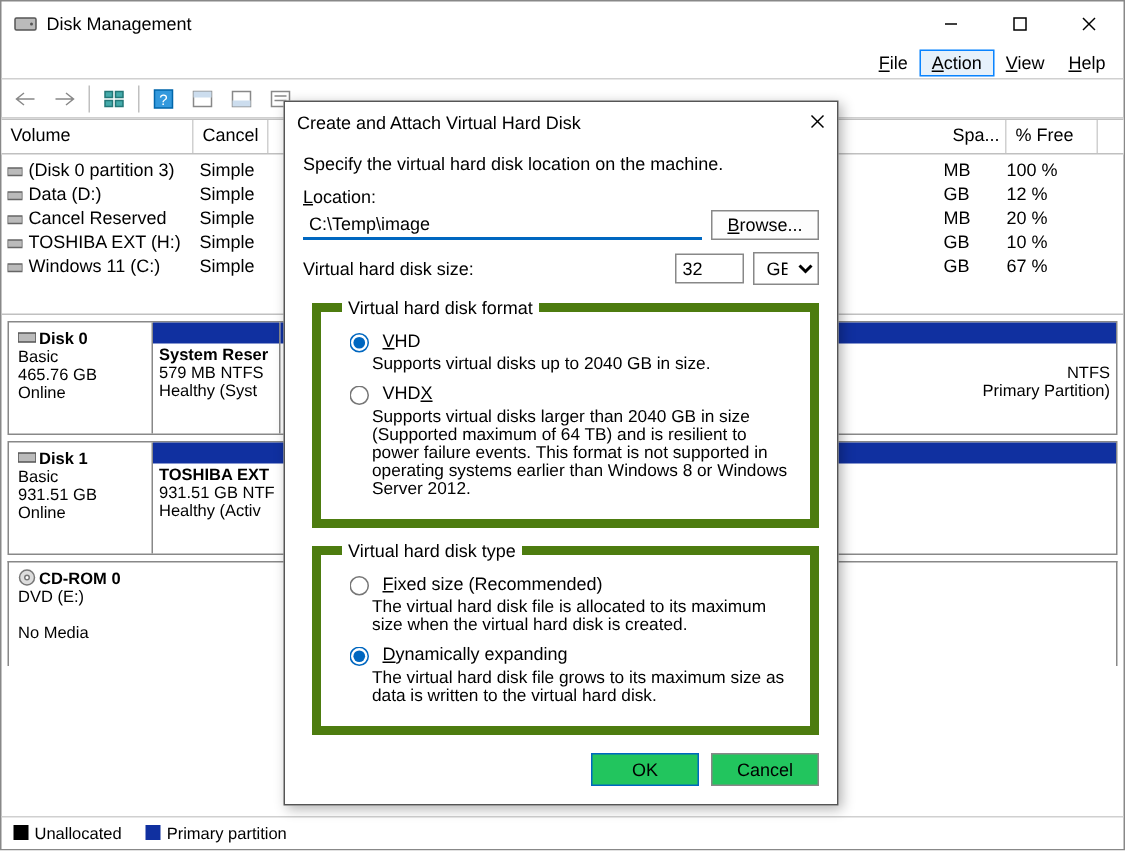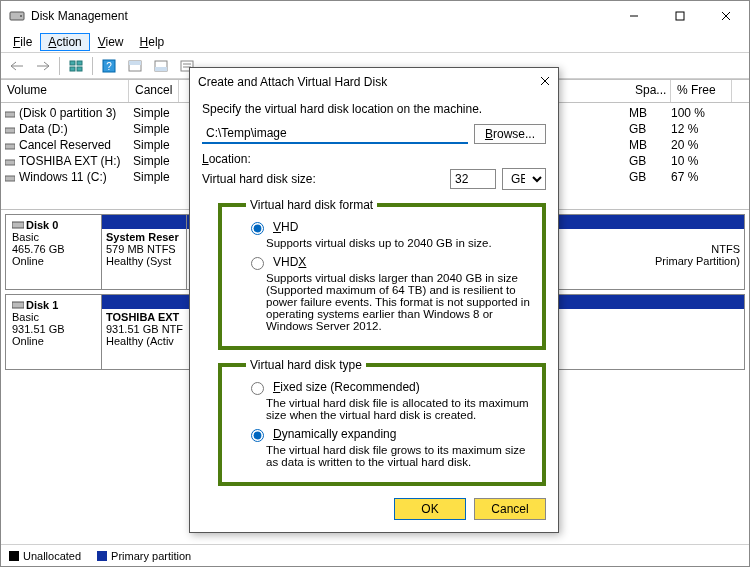--- a/index.html
+++ b/index.html
@@ -5,21 +5,21 @@
   * { box-sizing: border-box; }
   html, body { margin: 0; padding: 0; font-family: "Segoe UI", Tahoma, sans-serif; font-size: 12px; color: #000; background: #fff; }
   .window { width: 750px; height: 567px; border: 1px solid #888; background: #fff; display: flex; flex-direction: column; position: relative; }
   
   .titlebar { height: 30px; display: flex; align-items: center; padding: 0 0 0 8px; }
   .titlebar .icon { width: 16px; height: 16px; margin-right: 6px; }
   .titlebar .title { flex: 1; font-size: 12px; }
   .winbtns { display: flex; }
   .winbtn { width: 46px; height: 30px; display: flex; align-items: center; justify-content: center; }
   
-  .menubar { height: 22px; display: flex; padding: 0 4px; border-bottom: 1px solid #d0d0d0; align-items: center; }
+  .menubar { height: 22px; display: flex; padding: 0 4px; border-bottom: 1px solid #d0d0d0; align-items: center; justify-content: flex-end; }
   .menubar span { padding: 2px 8px; }
   .menubar .active { border: 1px solid #0a84ff; background: #e6f1fb; padding: 1px 7px; }
   
   .toolbar { height: 26px; border-bottom: 1px solid #d0d0d0; display: flex; align-items: center; padding: 0 4px; gap: 2px; }
   .tbtn { width: 24px; height: 22px; border: 1px solid transparent; display: flex; align-items: center; justify-content: center; }
   .tsep { width: 1px; height: 18px; background: #c0c0c0; margin: 0 2px; }
   .listheader { display: flex; border: 1px solid #c0c0c0; border-left: none; border-right: none; background: #fff; height: 24px; }
   .listheader .col { border-right: 1px solid #d0d0d0; padding: 3px 6px; font-size: 12px; }
   .listbody { padding: 2px 4px; }
   .lrow { display: flex; height: 16px; align-items: center; }
@@ -46,27 +46,27 @@
   .dlgtitle { height: 28px; display: flex; align-items: center; padding: 0 8px; font-size: 12px; }
   .dlgtitle span:first-child { flex: 1; }
   .dlgbody { padding: 6px 12px 12px 12px; font-size: 12px; }
   .dlgrow { margin-bottom: 8px; }
   .loc-row { display: flex; gap: 6px; align-items: center; }
   .loc-input { flex: 1; border: none; border-bottom: 2px solid #0067c0; padding: 2px 4px; font-size: 12px; font-family: inherit; outline: none; }
   .browse-btn { border: 1px solid #888; background: #fdfdfd; padding: 2px 10px; font-size: 12px; }
   .size-row { display: flex; align-items: center; }
   .size-input { width: 46px; border: 1px solid #888; padding: 2px 4px; font-size: 12px; font-family: Liberation Sans, sans-serif; margin-left: auto; margin-right: 6px; }
   .size-unit { width: 44px; border: 1px solid #888; padding: 2px 4px; font-size: 12px; background: #fff; }
-  fieldset { border: 4px solid #4d7c0f; margin: 8px 0 0 16px; padding: 6px 10px 8px 24px; }
+  fieldset { border: 6px solid #4d7c0f; margin: 8px 0 0 6px; padding: 6px 10px 8px 14px; }
   legend { font-size: 12px; padding: 0 4px; }
   .radio-row { display: flex; align-items: flex-start; gap: 6px; margin-top: 2px; }
   .radio-row input { margin-top: 2px; accent-color: #0067c0; }
   .radio-desc { font-size: 11.5px; margin: 2px 0 6px 20px; color: #000; }
   .dlgbtns { display: flex; justify-content: flex-end; gap: 8px; margin-top: 12px; }
-  .dlgbtn { width: 72px; border: 1px solid #888; background: #fde047; padding: 3px 0; font-size: 12px; text-align: center; }
+  .dlgbtn { width: 72px; border: 1px solid #888; background: #22c55e; padding: 3px 0; font-size: 12px; text-align: center; }
   .dlgbtn.primary { border: 1px solid #0067c0; }
   .underline-first::first-letter { text-decoration: underline; }
   .u { text-decoration: underline; }
 </style>
 </head>
 <body>
 
 <div class="window">
 
   <div class="titlebar">
@@ -263,42 +263,53 @@
           <div class="partbar"></div>
           <div class="partbody">
               <div class="pn">TOSHIBA EXT</div>
               <div>931.51 GB NTF</div>
               <div>Healthy (Activ</div>
             </div>
         </div>
       </div>
     </div>
 
+    <div class="diskrow cd" style="border-bottom:none">
+      <div class="diskhdr" style="border-right:none">
+        <div><span class="dico"><svg width="12" height="12">
+                <circle cx="6" cy="6" r="5" fill="#ddd" stroke="#777"></circle>
+                <circle cx="6" cy="6" r="1.5" fill="#fff" stroke="#777"></circle>
+              </svg></span><span class="dname">CD-ROM 0</span></div>
+        <div>DVD (E:)</div>
+        <div>&nbsp;</div>
+        <div>No Media</div>
+      </div>
+    </div>
   </div>
 
   <div class="legend">
     <span><span class="sw" style="background:#000"></span><span>Unallocated</span></span>
     <span><span class="sw" style="background:#1030a0"></span><span>Primary partition</span></span>
   </div>
 
   <div class="dialog">
     <div class="dlgtitle">
       <span>Create and Attach Virtual Hard Disk</span>
       <span><svg width="10" height="10">
             <line x1="1" y1="1" x2="9" y2="9" stroke="#000"></line>
             <line x1="9" y1="1" x2="1" y2="9" stroke="#000"></line>
           </svg></span>
     </div>
     <div class="dlgbody">
       <div class="dlgrow">Specify the virtual hard disk location on the machine.</div>
+      <div class="dlgrow" style="margin-bottom:2px"><span class="u">L</span>ocation:</div>
       <div class="dlgrow loc-row">
         <input class="loc-input" value="C:\Temp\image" style="">
         <button class="browse-btn"><span class="u">B</span>rowse...</button>
       </div>
-      <div class="dlgrow" style="margin-bottom:2px"><span class="u">L</span>ocation:</div>
       <div class="dlgrow size-row">
         <span>Virtual hard disk size:</span>
         <input class="size-input" value="32" style="">
         <select class="size-unit"><option>GB</option></select>
       </div>
 
       <fieldset>
         <legend>Virtual hard disk format</legend>
         <div class="radio-row">
             <input type="radio" name="fmt" checked="" style="">

